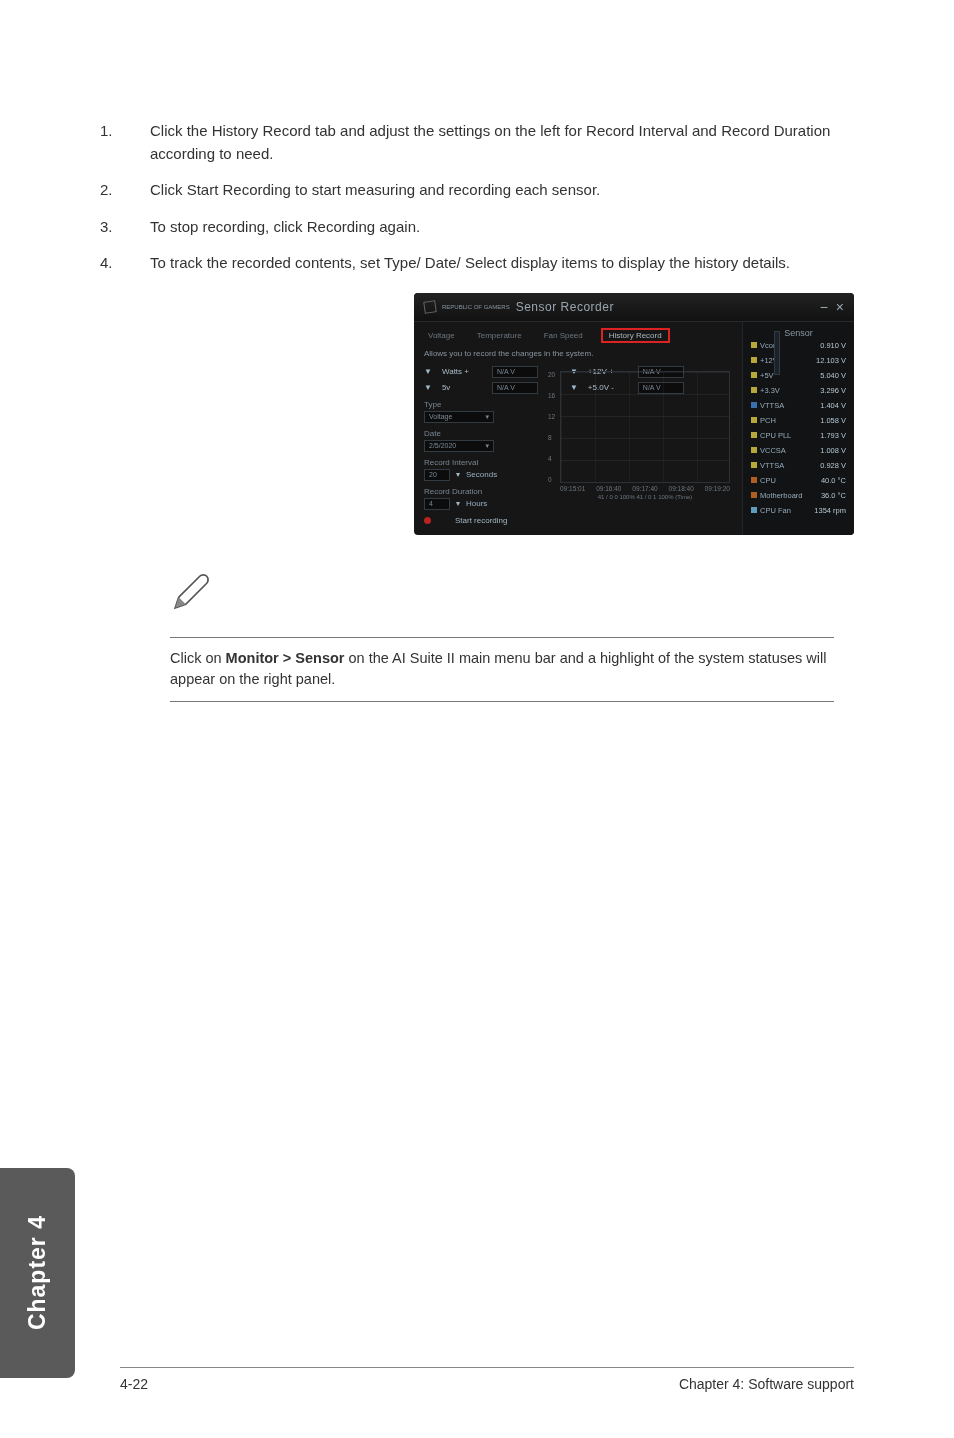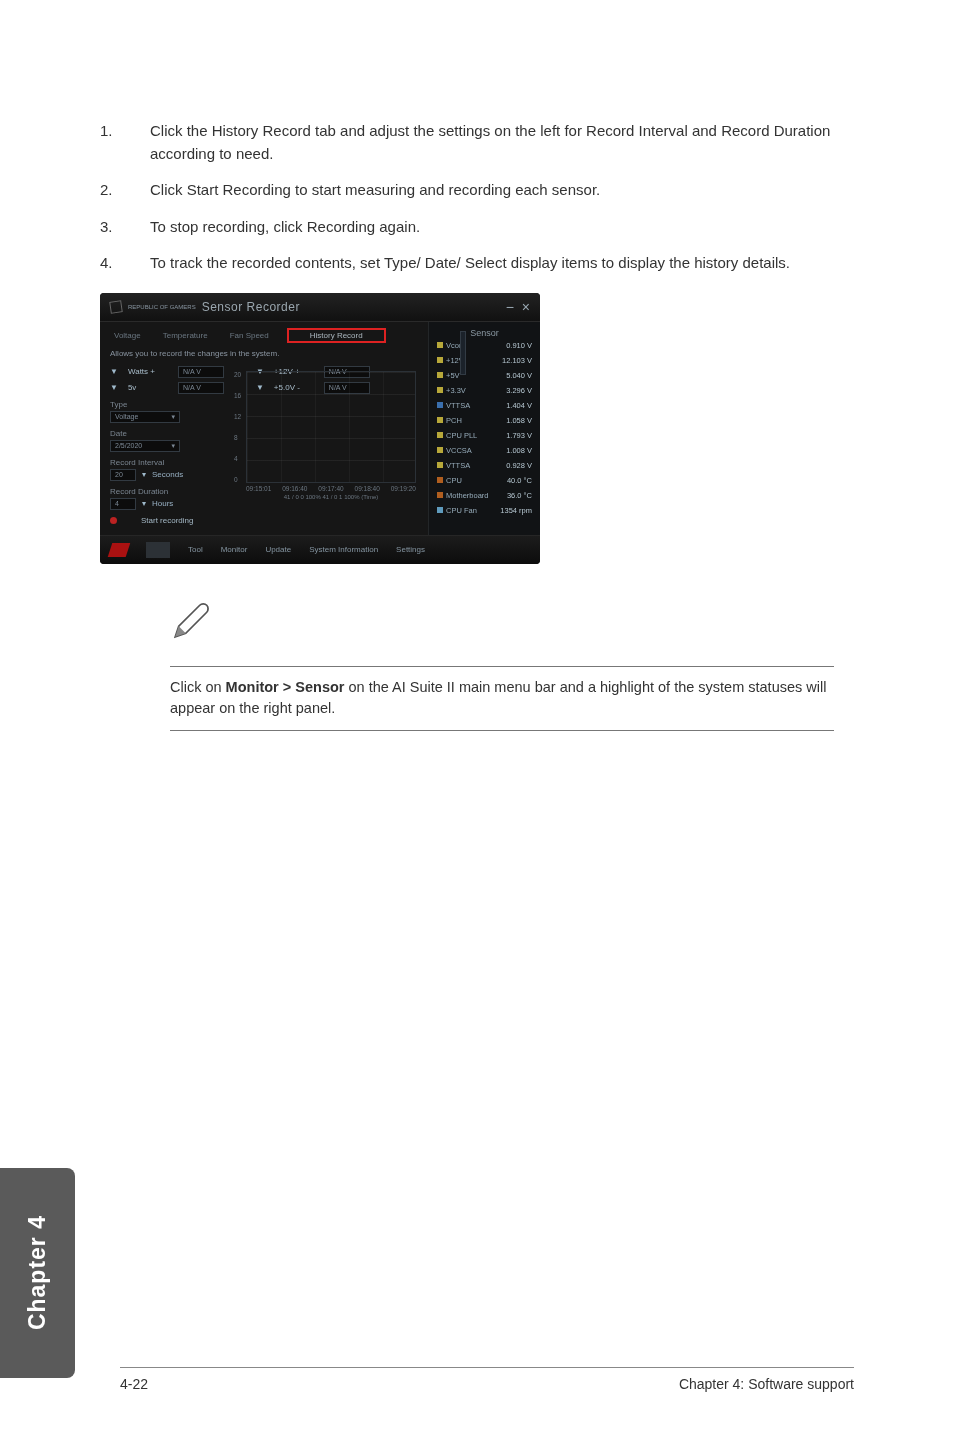--- a/index.html
+++ b/index.html
@@ -3,32 +3,32 @@
 <meta charset="utf-8">
 <style>
   * { margin: 0; padding: 0; box-sizing: border-box; }
   html, body { width: 954px; height: 1438px; background: #fff; font-family: Arial, Helvetica, sans-serif; color: #333; }
   .page { position: relative; width: 954px; height: 1438px; padding: 120px 100px 0 100px; }
   .heading { font-size: 19px; font-weight: bold; color: #222; margin-bottom: 14px; }
   ol.steps { list-style: none; margin: 0; padding: 0; }
   ol.steps li { display: flex; margin-bottom: 14px; font-size: 15px; line-height: 1.5; color: #333; }
   ol.steps li .num { width: 50px; flex-shrink: 0; }
   ol.steps li .txt { flex: 1; }
-  .screenshot-wrap { display: flex; justify-content: flex-start; margin: 18px 0 30px 0; }
+  .screenshot-wrap { display: flex; justify-content: flex-end; margin: 18px 0 30px 0; }
   .screenshot { width: 440px; background: #161616; border-radius: 4px; color: #98b0c3; font-size: 8px; position: relative; overflow: hidden; }
   .ss-top { display:flex; align-items:center; justify-content:space-between; padding:6px 10px; background: linear-gradient(#222,#111); border-bottom:1px solid #2a2a2a; }
   .ss-title { display:flex; align-items:center; gap:6px; }
   .ss-check { width:12px; height:12px; border:1px solid #666; transform: rotate(-8deg); }
   .ss-title-text { font-size: 12px; color: #9aa6ae; letter-spacing: 0.5px; }
   .ss-close { display:flex; gap:8px; color:#9aa9b3; font-size:14px; }
   .ss-body { display:flex; }
   .ss-left { flex:1; padding:6px 10px 10px 10px; }
   .ss-tabs { display:flex; gap:14px; align-items:center; font-size:8px; color:#6a7680; margin-bottom:6px; }
   .ss-tab { padding:2px 4px; }
-  .ss-tab.active { border:2px solid #d22; color:#aab6be; padding:1px 21px; }
+  .ss-tab.active { border:2px solid #d22; color:#aab6be; padding:1px 6px; }
   .ss-desc { font-size:8px; color:#8994a0; margin-bottom:8px; }
   .ss-row { display:flex; gap:10px; margin-bottom:4px; align-items:center; }
   .ss-field-lbl { color:#a8bcca; font-size:8px; width:40px; }
   .ss-field-box { background:#0c0c0c; border:1px solid #323a42; height:12px; width:46px; display:flex; align-items:center; padding:0 4px; color:#7c8996; font-size:7px; justify-content:space-between; }
   .ss-sub { color:#7a8590; font-size:8px; margin-top:6px; }
   .ss-select { display:flex; align-items:center; gap:6px; margin-top:2px; }
   .ss-select .ss-field-box { width:70px; }
   .ss-graph { position:absolute; left:146px; top:78px; width:170px; height:112px; }
   .ss-graph .grid{ width:100%; height:100%; background: repeating-linear-gradient(to bottom, rgba(255,255,255,0.06) 0 1px, transparent 1px 22px), repeating-linear-gradient(to right, rgba(255,255,255,0.04) 0 1px, transparent 1px 34px); border:1px solid #2b3137; }
   .ss-track { position:absolute; right:74px; top:38px; width:6px; height:44px; background:#1b222a; border:1px solid #323b44; }
@@ -223,29 +223,20 @@
           <div class="ss-sensor">
               <span><span class="dot c-o"></span><span class="name">Motherboard</span></span>
               <span class="val">36.0 °C</span>
             </div>
           <div class="ss-sensor">
               <span><span class="dot c-lb"></span><span class="name">CPU Fan</span></span>
               <span class="val">1354 rpm</span>
             </div>
         </div>
       </div>
-      <div class="ss-bottom">
-        <span class="ss-logo"></span>
-        <span class="ss-thumb"></span>
-        <span class="ss-btm-item">Tool</span>
-        <span class="ss-btm-item">Monitor</span>
-        <span class="ss-btm-item">Update</span>
-        <span class="ss-btm-item">System Information</span>
-        <span class="ss-btm-item">Settings</span>
-      </div>
     </div>
   </div>
 
   <div class="note-box">
     <span class="icon">
       <svg viewBox="0 0 48 48">
           <path d="M6 42 L10 30 L34 6 C36 4 40 4 42 6 C44 8 44 12 42 14 L18 38 Z" fill="none" stroke="#555" stroke-width="2"></path>
           <path d="M6 42 L10 30 L18 38 Z" fill="#888"></path>
         </svg>
     </span>

